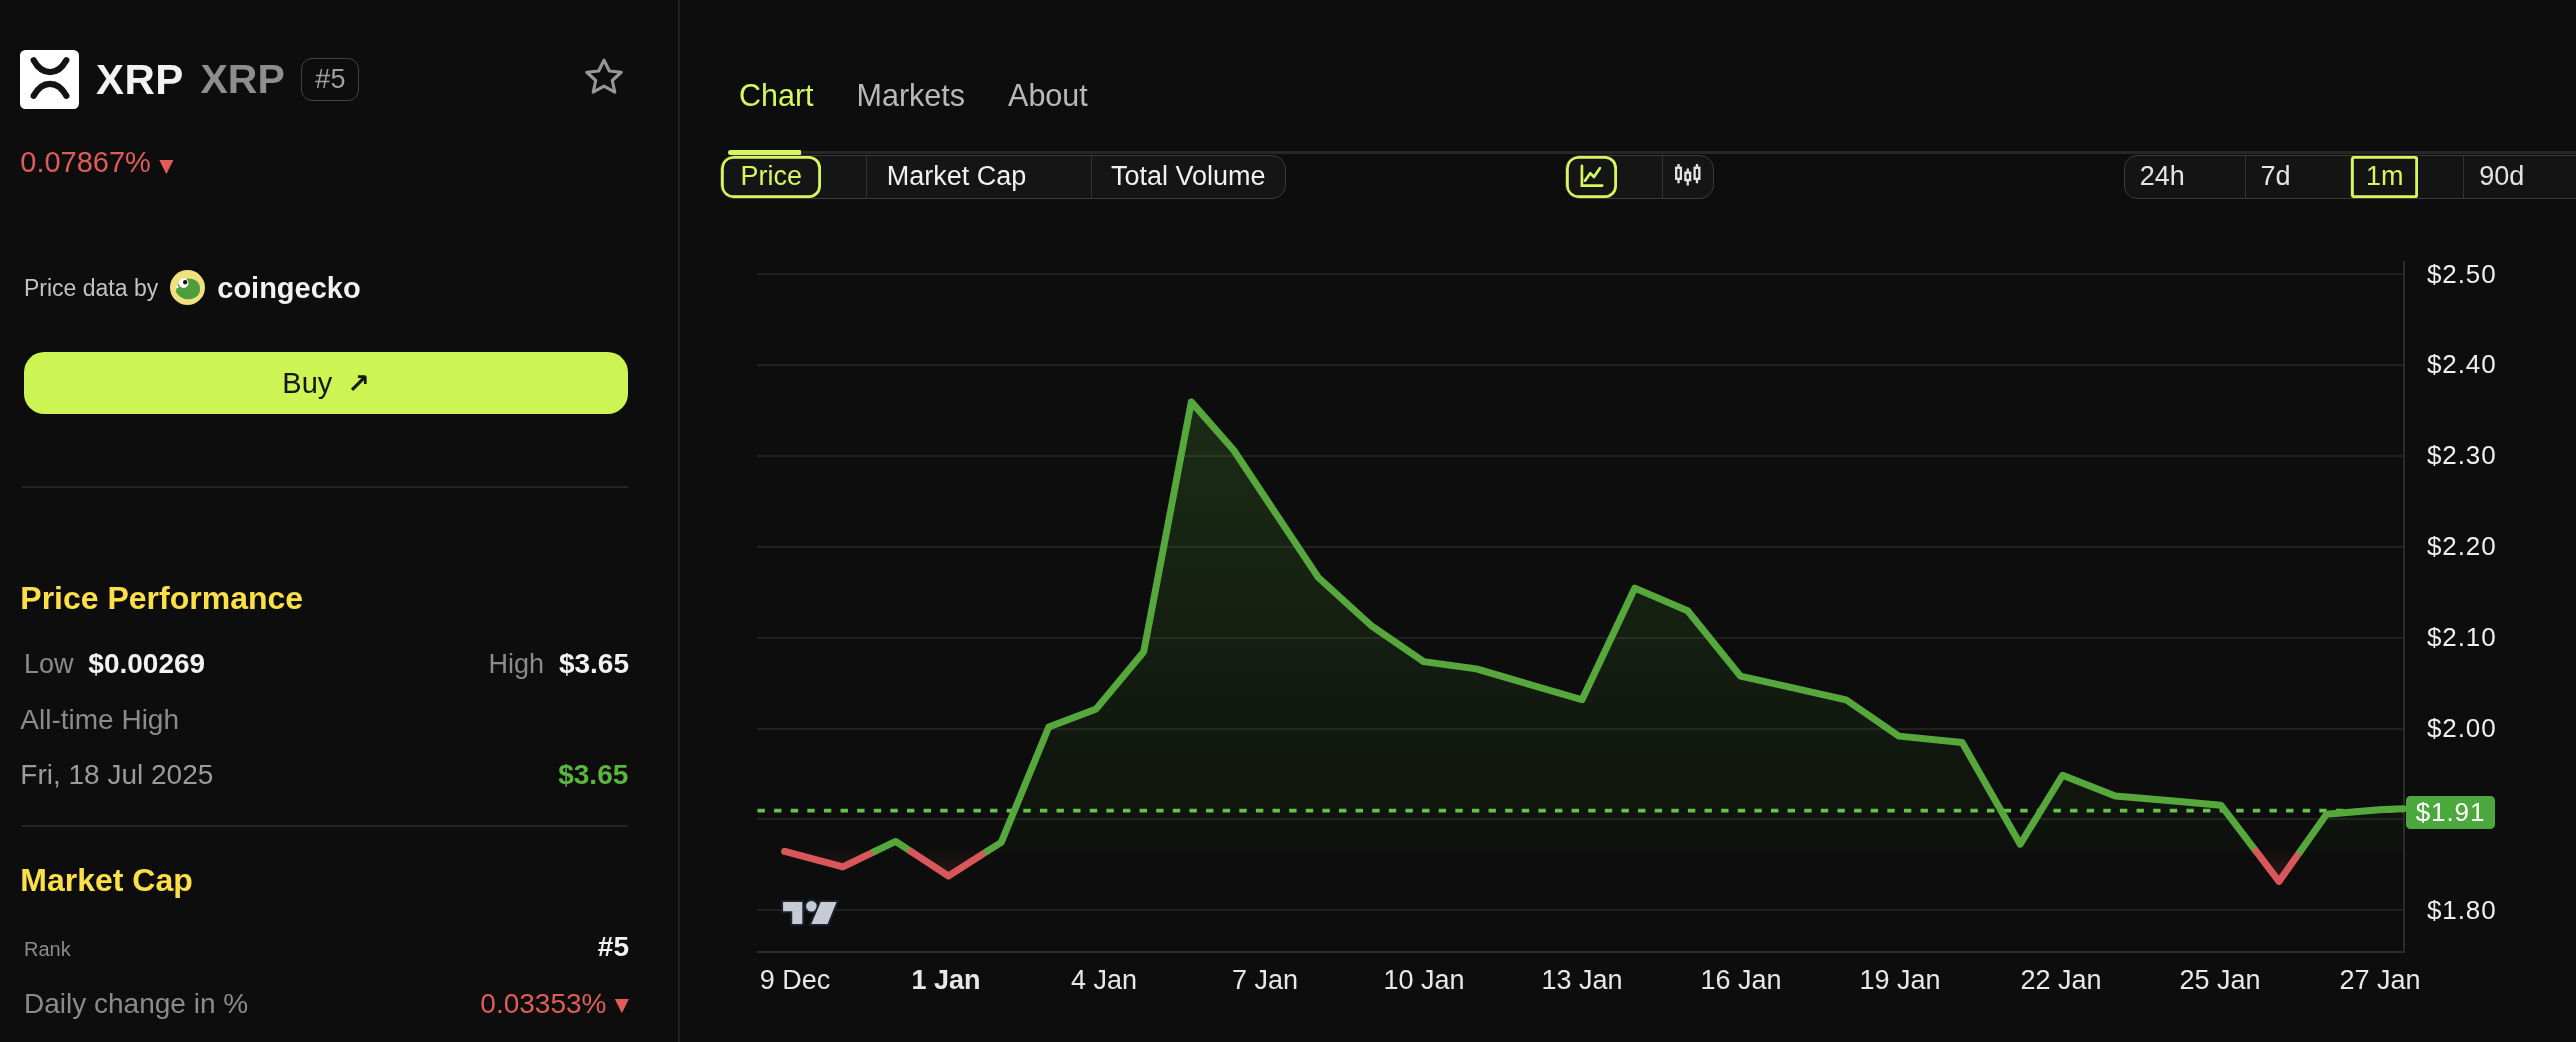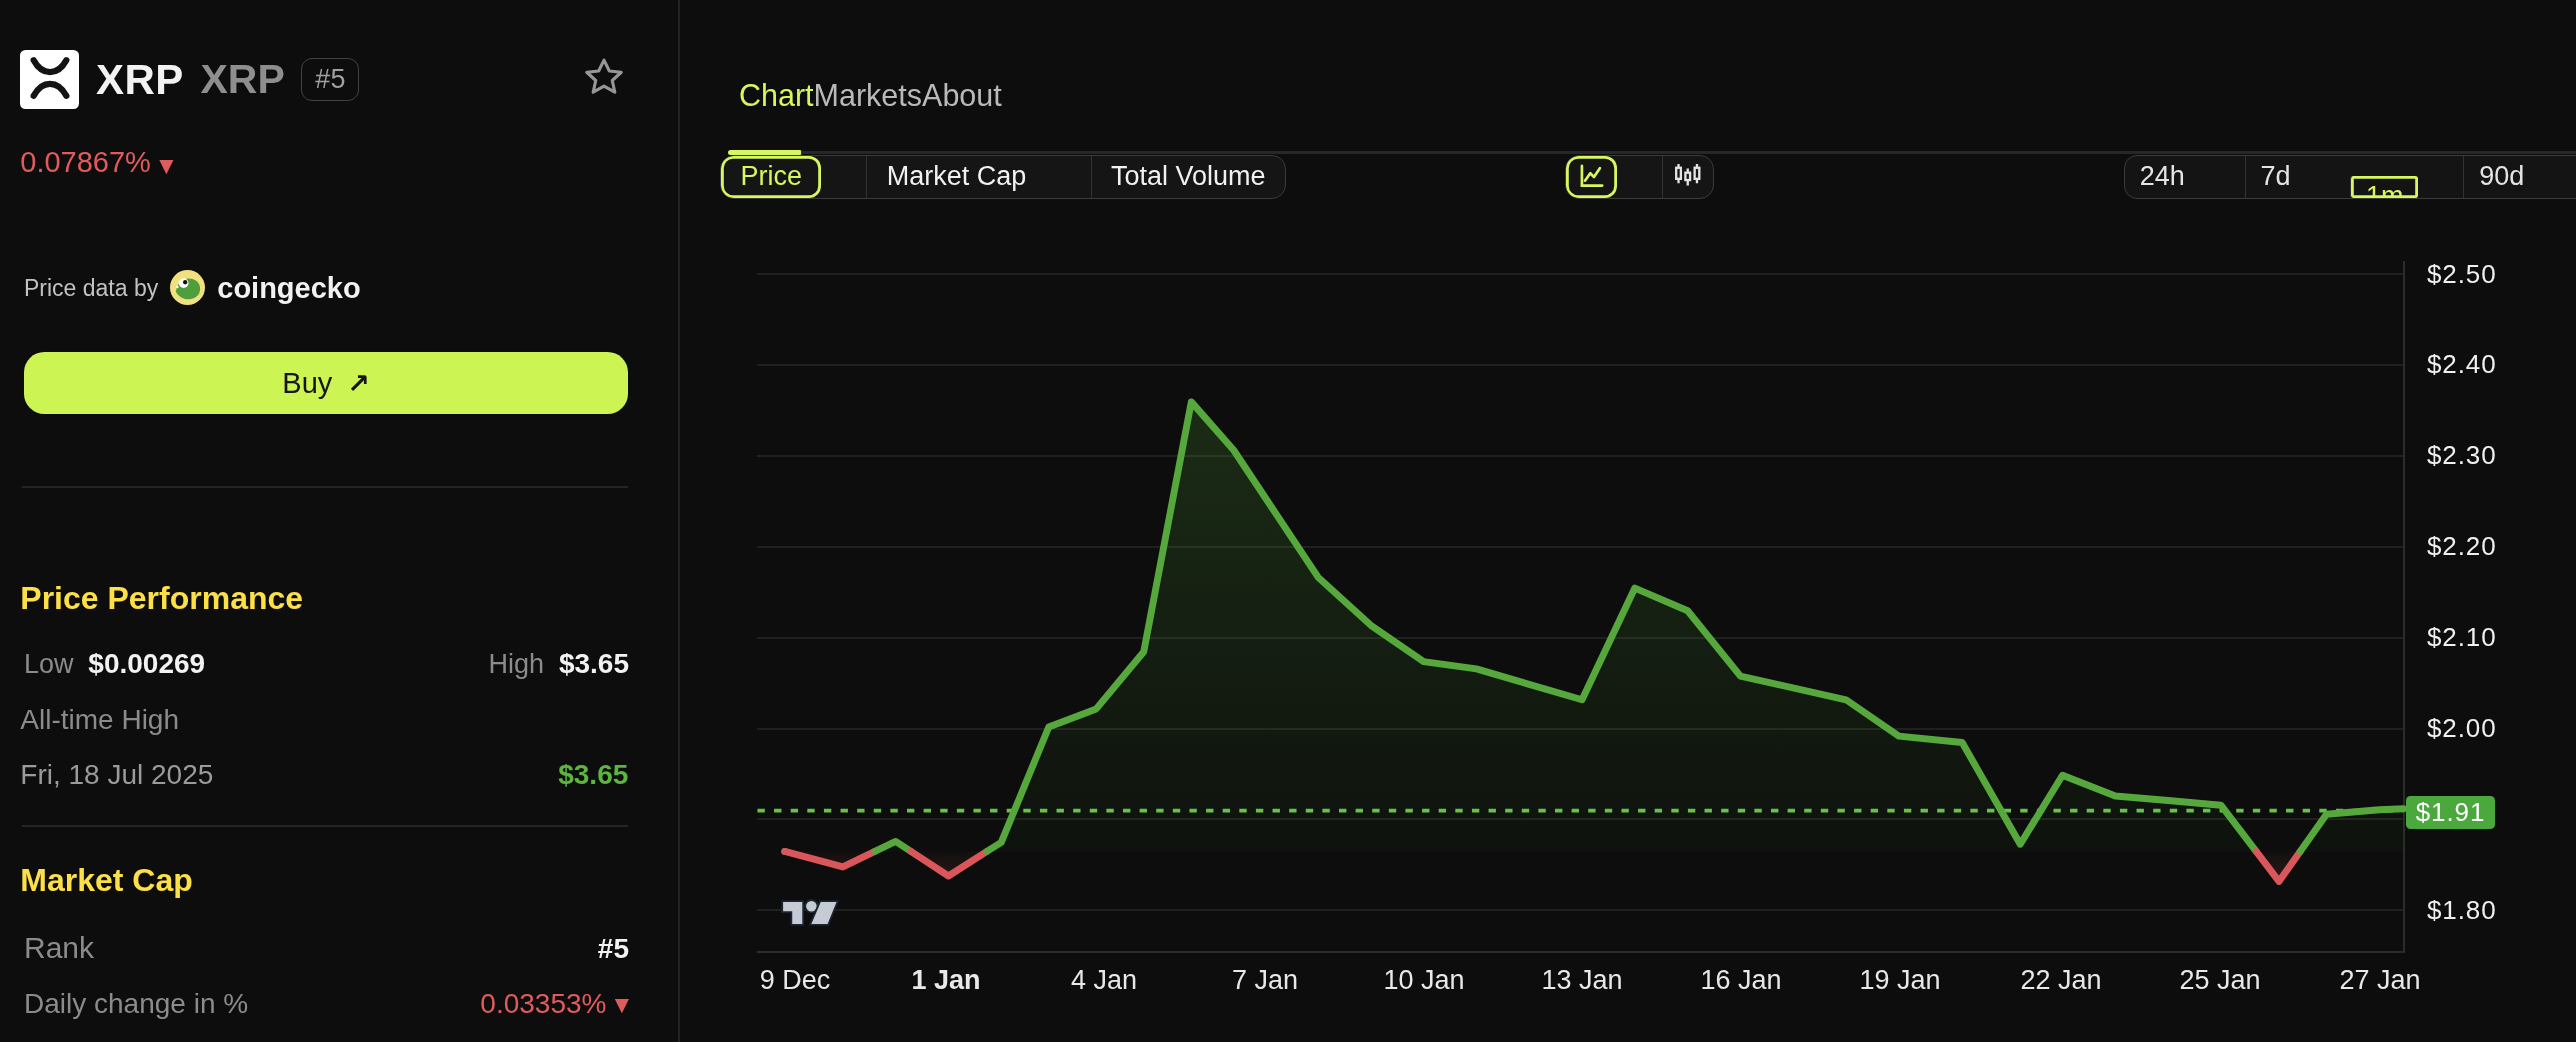--- a/index.html
+++ b/index.html
@@ -35,39 +35,39 @@
   .sec-title{left:20.3px;font-size:32px;font-weight:700;color:#fde047;}
   .srow{left:24px;width:605px;display:flex;justify-content:space-between;align-items:baseline;}
   .glabel{font-size:27px;color:#8b8b8b;}
   .gvalue{font-size:28px;font-weight:700;color:#f2f2f2;}
   .pair{display:flex;align-items:baseline;gap:14.8px;}
   .ath-green{font-size:28px;font-weight:700;color:var(--athgreen);}
   .red-val{display:flex;align-items:center;gap:8.3px;color:var(--chred);}
   .red-val .v{font-size:28px;}
   .vdiv{left:678px;top:0;width:1.8px;height:1042px;background:#222322;}
   
-  .tabs{left:739px;top:78px;display:flex;}
+  .tabs{left:739px;top:78px;display:flex;gap:43px;}
   .tab{font-size:30.5px;color:#b9b9b9;cursor:pointer;}
   .tab.active{color:var(--accent);}
   .tab-underline{left:728px;top:150px;width:74px;height:4.6px;background:var(--accent);border-radius:2.8px;}
   .tab-border{left:801px;top:151px;width:1775px;height:2.8px;background:#262726;}
   .seg-group{display:flex;align-items:stretch;height:44px;border:1.8px solid #3a3b3a;border-radius:14px;
              background:#141514;overflow:hidden;gap:45px;}
   .metric-group{left:720px;top:155px;}
   .seg{font-size:27px;color:#f1f1f1;line-height:41px;padding:0 19.4px;cursor:pointer;border-left:1.8px solid #323332;}
   .seg:first-child{border-left:none;}
   .seg.active{color:var(--accent);box-shadow:inset 0 0 0 2.8px var(--accent);border-radius:12px;border-left:none;}
   .ctype-group{left:1565px;top:155px;}
   .icon-seg{width:51px;display:flex;align-items:center;justify-content:center;cursor:pointer;border-left:1.8px solid #323332;}
   .icon-seg:first-child{border-left:none;}
   .icon-seg.active{box-shadow:inset 0 0 0 2.8px var(--accent);border-radius:12px;}
   .range-group{left:2124px;top:155px;background:#131413;border-radius:13px;}
   .range-btn{font-size:27px;color:#e4e4e4;line-height:41px;padding:0 14.8px;cursor:pointer;border-left:1.8px solid #323332;}
   .range-btn:first-child{border-left:none;}
-  .range-btn.active{color:var(--accent);box-shadow:inset 0 0 0 2.8px var(--accent);border-radius:2.8px;margin-top:20px;}
+  .range-btn.active{color:var(--accent);box-shadow:inset 0 0 0 2.8px var(--accent);border-radius:2.8px;}
   
   .gridline{left:757px;width:1646px;height:1.8px;background:#1f211f;}
   .axis-right{left:2403px;top:261px;width:1.8px;height:691px;background:#2b2c2b;}
   .axis-bottom{left:757px;top:951px;width:1648px;height:1.8px;background:#2b2c2b;}
   .ytick{left:2427px;font-size:26px;color:#efefef;letter-spacing:0.9px;font-weight:500;}
   .price-tag{left:2406px;top:796px;width:89px;height:33px;background:var(--badge);border-radius:4.6px;
              color:#fff;font-size:26px;font-weight:500;text-align:center;line-height:33px;letter-spacing:0.9px;}
   .xtick{top:965px;font-size:27px;color:#e8e8e8;transform:translateX(-50%);white-space:nowrap;font-weight:500;}
   .xtick.bold{font-weight:700;}
   #chart-svg{left:748px;top:259px;}
@@ -138,21 +138,21 @@
 <div class="abs glabel" style="left:20.3px;top:704px;font-size:28px">All-time High</div>
 <div class="abs srow" style="left:20.3px;top:759px;width:608px">
   <span class="glabel" style="font-size:28px;color:#9b9b9b">Fri, 18 Jul 2025</span>
   <span class="ath-green">$3.65</span>
 </div>
 
 <div class="abs hdiv" style="top:825px"></div>
 
 <div class="abs sec-title" style="top:862px">Market Cap</div>
 <div class="abs srow" style="top:931px">
-  <span class="glabel" style="font-size:30px">Rank</span>
+  <span class="glabel" style="font-size:20px">Rank</span>
   <span class="gvalue">#5</span>
 </div>
 <div class="abs srow" style="top:988px">
   <span class="glabel" style="font-size:28px">Daily change in %</span>
   <span class="red-val">
     <span class="v">0.03353%</span>
     <span class="tri">▼</span>
   </span>
 </div>
 

